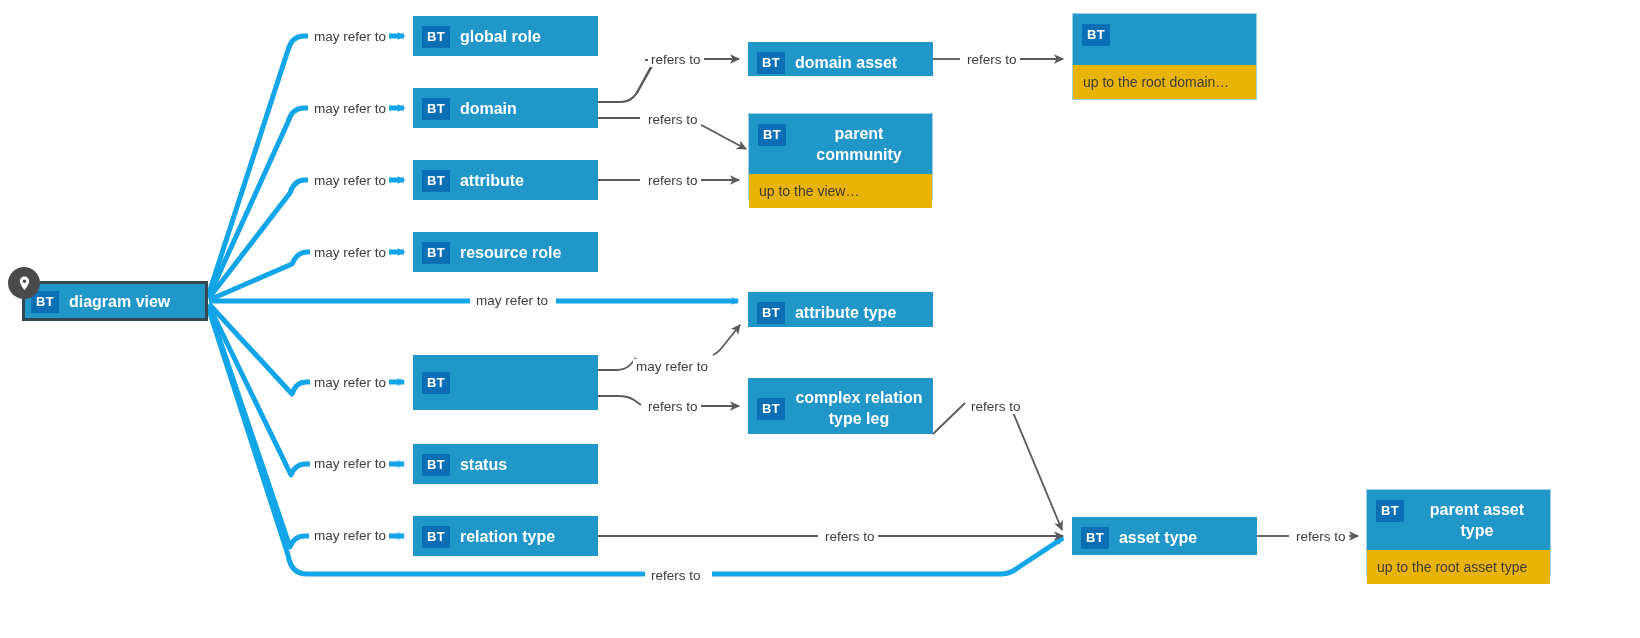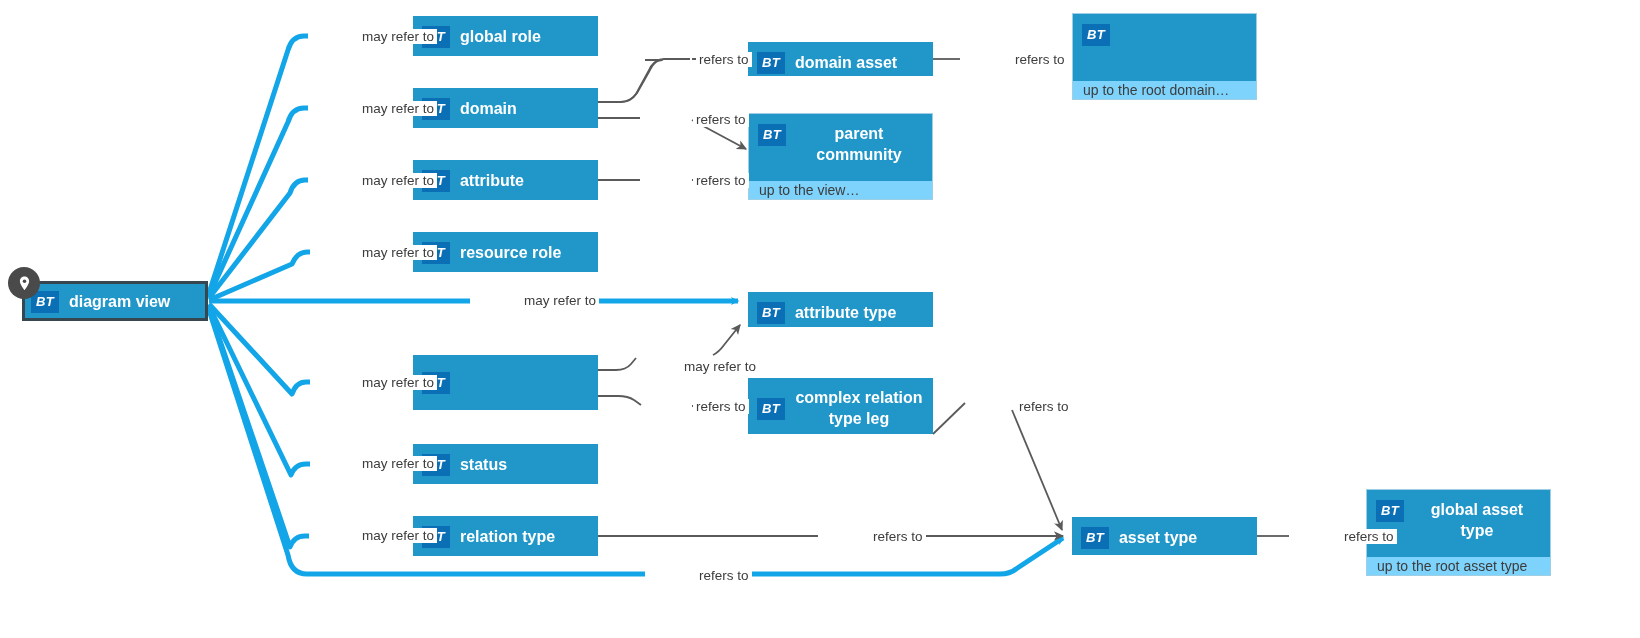--- a/index.html
+++ b/index.html
@@ -44,36 +44,35 @@
   .bt-badge {
     flex: 0 0 auto;
     background: #0b6fb5;
     color: #ffffff;
     font-size: 13px;
     font-weight: bold;
     line-height: 1;
     padding: 4px 5px 5px 5px;
     margin-top: 1px;
     letter-spacing: 0.3px;
-    font-style: italic;
   }
   .node-label {
     color: #ffffff;
     font-size: 16px;
     font-weight: bold;
     line-height: 21px;
     margin-left: 10px;
     text-align: center;
   }
   .node-foot {
-    background: #7dd3fc;
+    background: #eab308;
     color: #3c3c3c;
     font-size: 14px;
     line-height: 18px;
-    padding: 0 10px;
+    padding: 8px 10px;
     white-space: nowrap;
     overflow: hidden;
     flex: 0 0 auto;
   }
   .node.selected {
     border: 3px solid #37474f;
     background: #2196c9;
   }
   .node.selected .node-head {
     padding: 6px 10px 6px 6px;
@@ -94,21 +93,20 @@
   }
   .edge-label {
     position: absolute;
     font-size: 13.5px;
     color: #3c3c3c;
     background: #ffffff;
     line-height: 15px;
     padding: 0 3px;
     white-space: nowrap;
     z-index: 7;
-    margin-left: 48px;
   }
 </style>
 </head>
 <body>
 
 <div id="canvas">
 
   <svg id="edge-layer" viewBox="0 0 1640 638" xmlns="http://www.w3.org/2000/svg">
     <defs>
       <marker id="ah-blue" markerWidth="9" markerHeight="9" refX="7" refY="4.5" orient="auto" markerUnits="userSpaceOnUse">
@@ -261,21 +259,21 @@
       </div>
       <div class="node has-foot" style="left: 1072px; top: 13px; width: 185px; height: 87px;">
         <div class="node-head">
           <span class="bt-badge">BT</span>
         </div>
         <div class="node-foot">up to the root domain…</div>
       </div>
       <div class="node has-foot" style="left: 1366px; top: 489px; width: 185px; height: 87px;">
         <div class="node-head">
           <span class="bt-badge">BT</span>
-          <span class="node-label">global asset type</span>
+          <span class="node-label">parent asset type</span>
         </div>
         <div class="node-foot">up to the root asset type</div>
       </div>
     </div>
   <div id="labels-root">
       <div class="edge-label" style="left: 311px; top: 29px;">may refer to</div>
       <div class="edge-label" style="left: 311px; top: 101px;">may refer to</div>
       <div class="edge-label" style="left: 311px; top: 173px;">may refer to</div>
       <div class="edge-label" style="left: 311px; top: 245px;">may refer to</div>
       <div class="edge-label" style="left: 473px; top: 293px;">may refer to</div>

